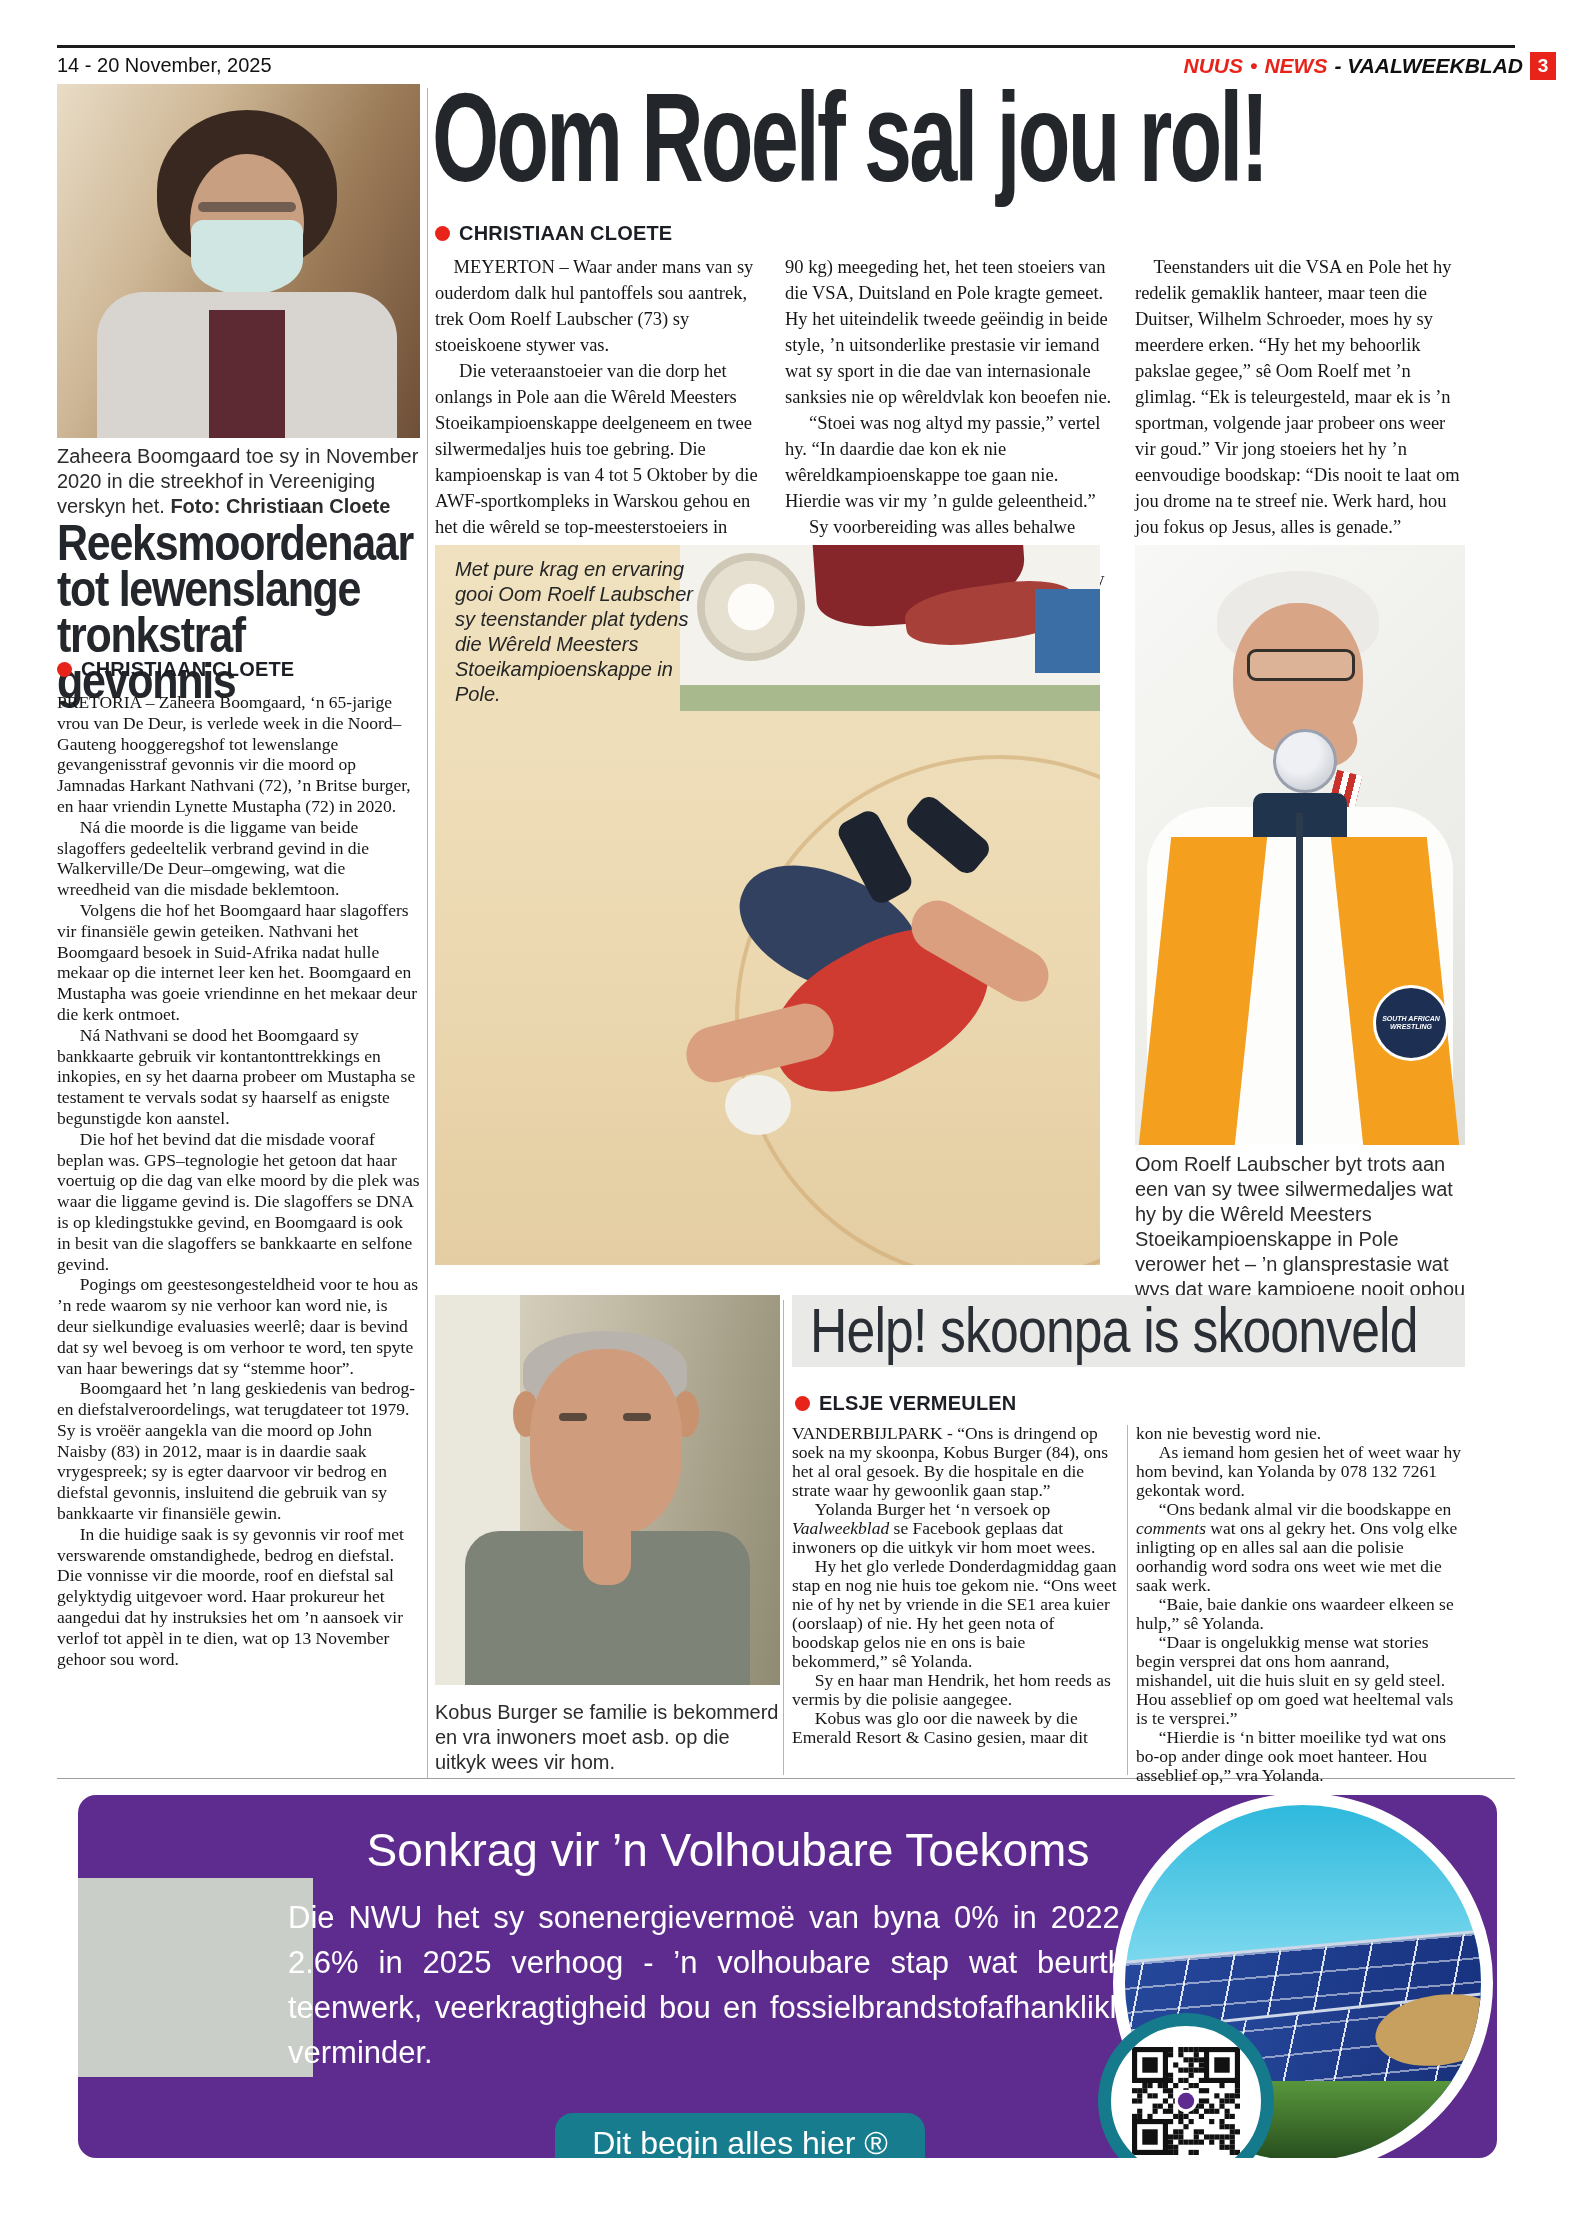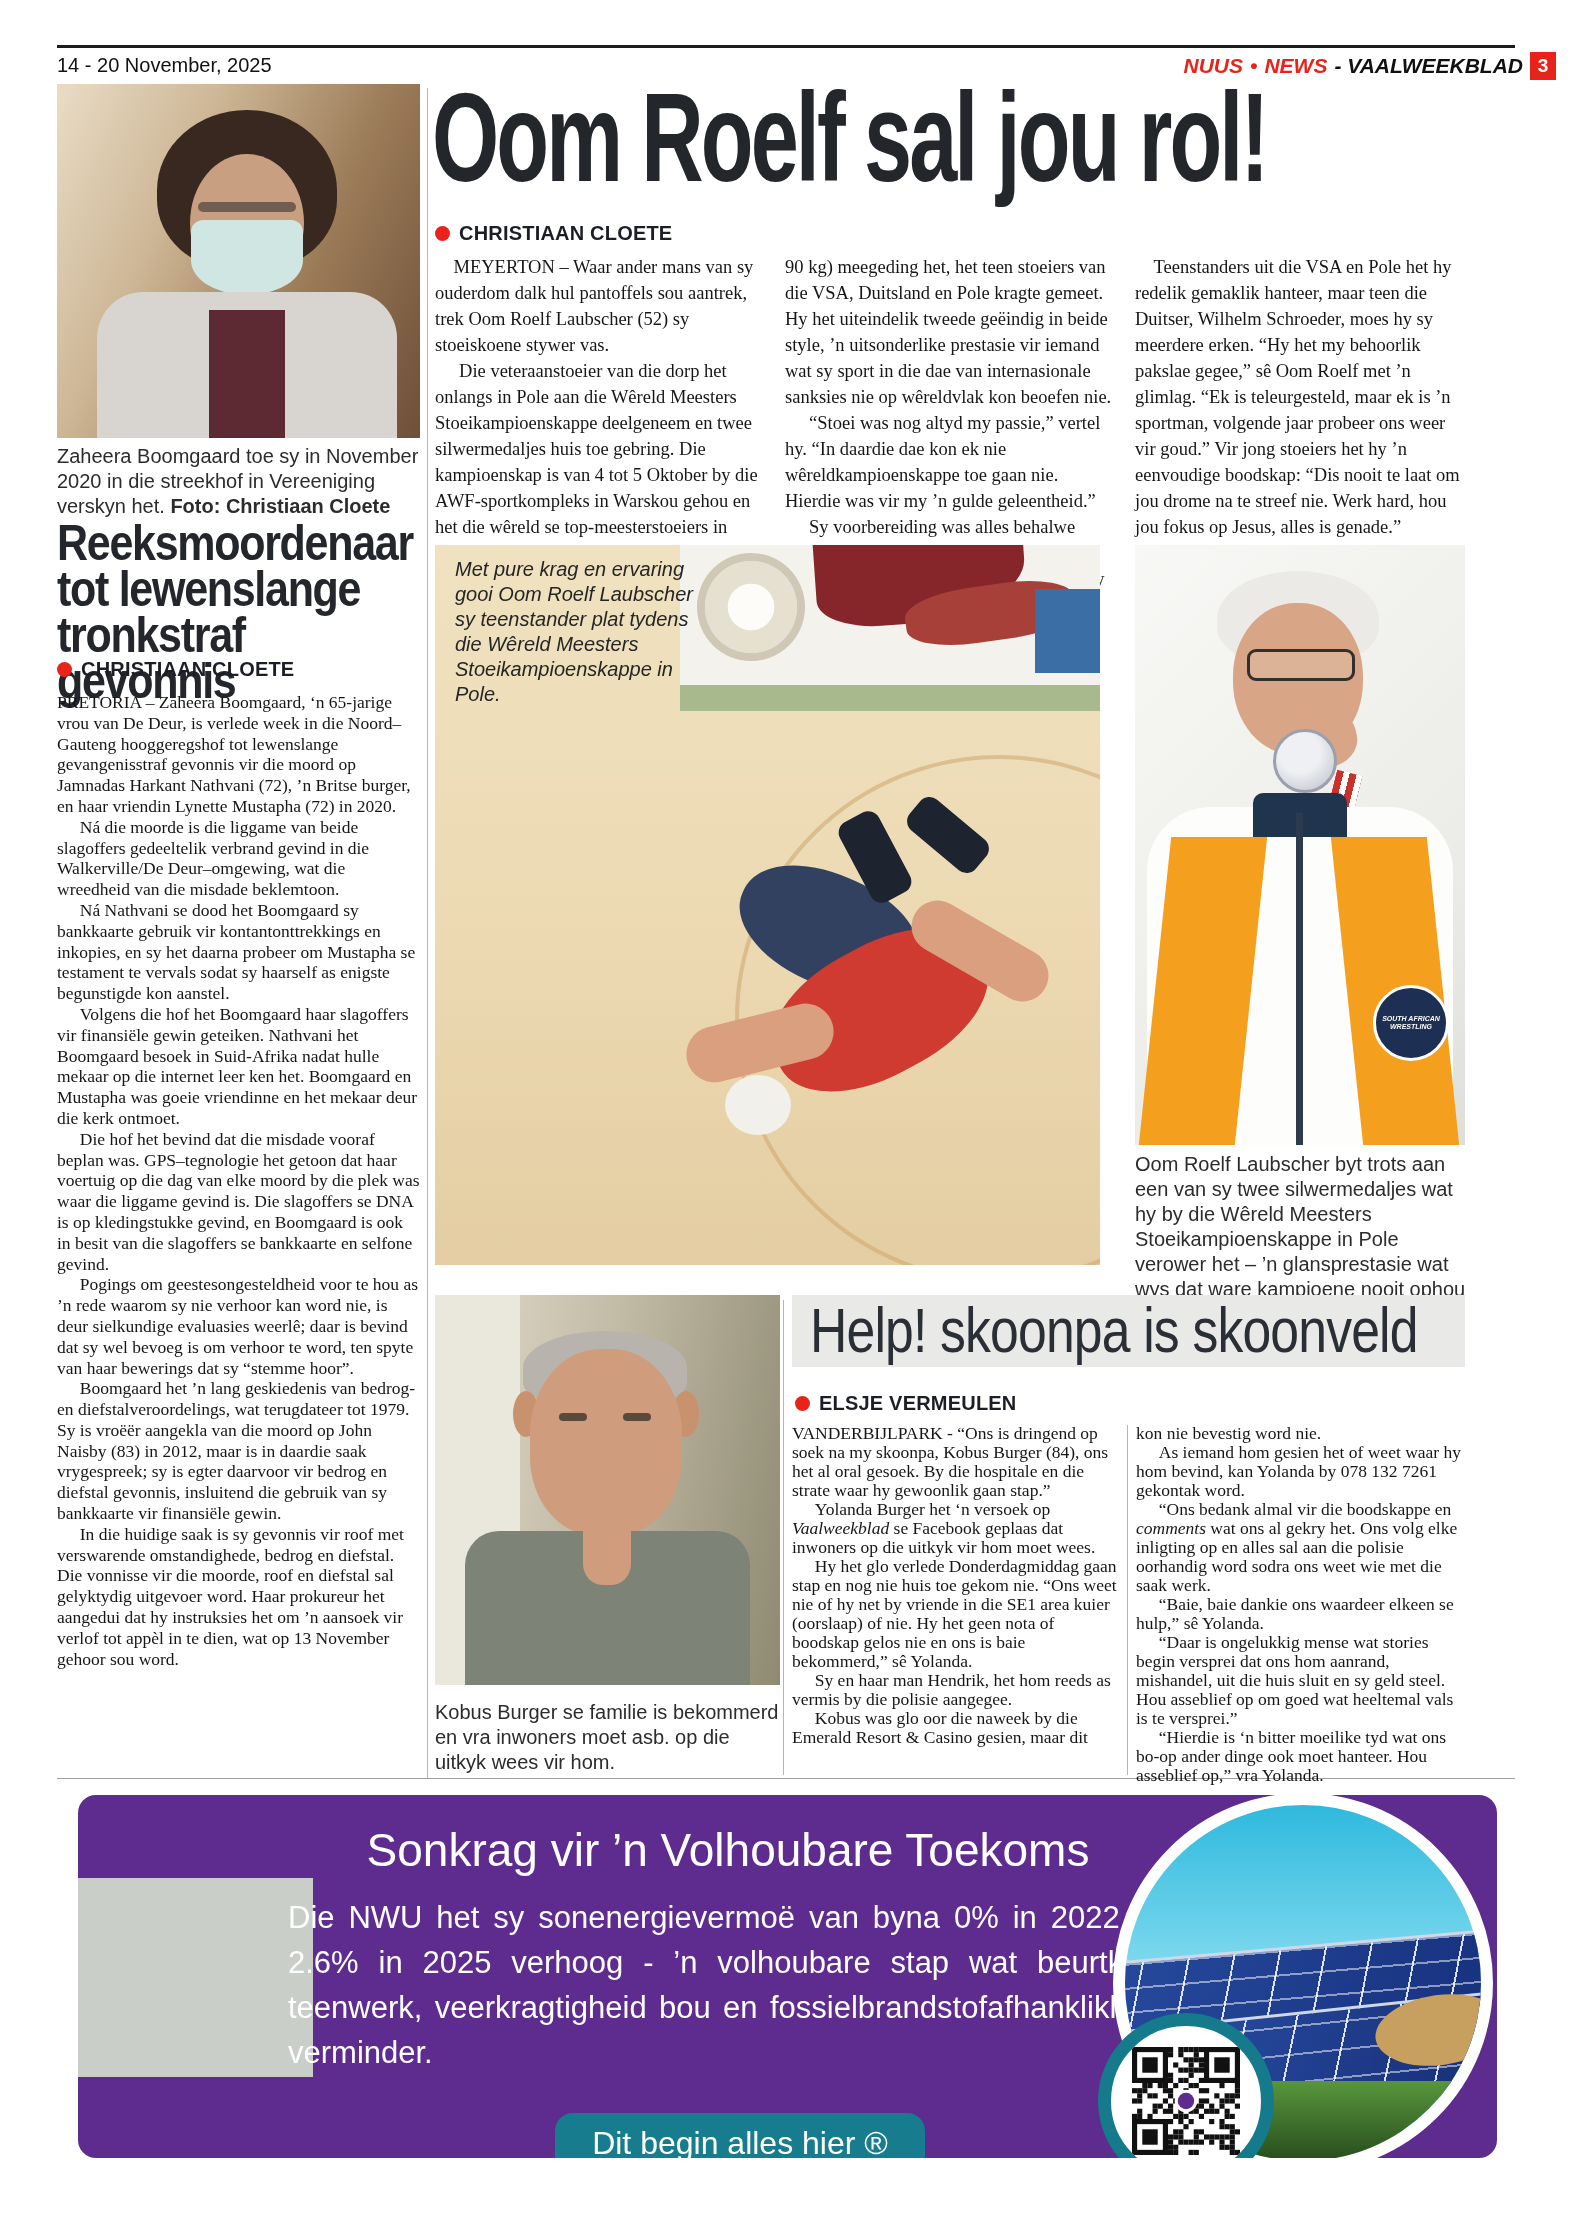--- a/index.html
+++ b/index.html
@@ -69,21 +69,21 @@
   <div class="abs rule-v" style="left:783px;top:1300px;height:475px;"></div>
   <div class="abs rule-v" style="left:1127px;top:1425px;height:350px;"></div>
   <div class="abs rule-h" style="left:57px;top:1778px;width:1458px;"></div>
 
   <h1 class="abs h1" style="left:432px;top:74px;">Oom Roelf sal jou rol!</h1>
   <div class="abs byline" style="left:435px;top:222px;">
     <span class="dot"></span>
     <span>CHRISTIAAN CLOETE</span>
   </div>
   <div class="abs serif a1" style="left:435px;top:254px;width:330px;">
-      <p> MEYERTON – Waar ander mans van sy ouderdom dalk hul pantoffels sou aantrek, trek Oom Roelf Laubscher (52) sy stoeiskoene stywer vas.</p>
+      <p> MEYERTON – Waar ander mans van sy ouderdom dalk hul pantoffels sou aantrek, trek Oom Roelf Laubscher (73) sy stoeiskoene stywer vas.</p>
       <p>Die veteraanstoeier van die dorp het onlangs in Pole aan die Wêreld Meesters Stoeikampioenskappe deelgeneem en twee silwermedaljes huis toe gebring. Die kampioenskap is van 4 tot 5 Oktober by die AWF-sportkompleks in Warskou gehou en het die wêreld se top-meesterstoeiers in beide Grieks-Romeinse en Vrystyl bymekaar gebring. Laubscher, wat in Kategorie G (80–</p>
     </div>
   <div class="abs serif a1" style="left:785px;top:254px;width:328px;">
       <p>90 kg) meegeding het, het teen stoeiers van die VSA, Duitsland en Pole kragte gemeet. Hy het uiteindelik tweede geëindig in beide style, ’n uitsonderlike prestasie vir iemand wat sy sport in die dae van internasionale sanksies nie op wêreldvlak kon beoefen nie.</p>
       <p>“Stoei was nog altyd my passie,” vertel hy. “In daardie dae kon ek nie wêreldkampioenskappe toe gaan nie. Hierdie was vir my ’n gulde geleentheid.”</p>
       <p>Sy voorbereiding was alles behalwe maklik. Elke week het hy oefensessies in Pretoria bygewoon, meeste Saterdae het hy die Meyerton-parkrun gehardloop, en elke oggend om vyfuur opgestaan om te oefen.</p>
     </div>
   <div class="abs serif a1" style="left:1135px;top:254px;width:330px;">
       <p> Teenstanders uit die VSA en Pole het hy redelik gemaklik hanteer, maar teen die Duitser, Wilhelm Schroeder, moes hy sy meerdere erken. “Hy het my behoorlik pakslae gegee,” sê Oom Roelf met ’n glimlag. “Ek is teleurgesteld, maar ek is ’n sportman, volgende jaar probeer ons weer vir goud.” Vir jong stoeiers het hy ’n eenvoudige boodskap: “Dis nooit te laat om jou drome na te streef nie. Werk hard, hou jou fokus op Jesus, alles is genade.”</p>
       <p>Met sy blik reeds op die Suid-Afrikaanse en Wêreldkampioenskappe van 2026, bewys Oom Roelf Laubscher dat ouderdom geen verskoning is om jou drome te laat vaar nie.</p>
@@ -99,22 +99,22 @@
   </div>
   <div class="abs caption" style="left:57px;top:444px;width:363px;">Zaheera Boomgaard toe sy in November 2020 in die streekhof in Vereeniging verskyn het. <b>Foto: Christiaan Cloete</b></div>
   <h2 class="abs h2" style="left:57px;top:520px;">Reeksmoordenaar tot lewenslange tronkstraf gevonnis</h2>
   <div class="abs byline" style="left:57px;top:658px;">
     <span class="dot"></span>
     <span>CHRISTIAAN CLOETE</span>
   </div>
   <div class="abs serif a2" style="left:57px;top:692px;width:363px;">
       <p>PRETORIA – Zaheera Boomgaard, ‘n 65-jarige vrou van De Deur, is verlede week in die Noord–Gauteng hooggeregshof tot lewenslange gevangenisstraf gevonnis vir die moord op Jamnadas Harkant Nathvani (72), ’n Britse burger, en haar vriendin Lynette Mustapha (72) in 2020.</p>
       <p>Ná die moorde is die liggame van beide slagoffers gedeeltelik verbrand gevind in die Walkerville/De Deur–omgewing, wat die wreedheid van die misdade beklemtoon.</p>
+      <p>Volgens die hof het Boomgaard haar slagoffers vir finansiële gewin geteiken. Nathvani het Boomgaard besoek in Suid-Afrika nadat hulle mekaar op die internet leer ken het. Boomgaard en Mustapha was goeie vriendinne en het mekaar deur die kerk ontmoet.</p>
       <p>Ná Nathvani se dood het Boomgaard sy bankkaarte gebruik vir kontantonttrekkings en inkopies, en sy het daarna probeer om Mustapha se testament te vervals sodat sy haarself as enigste begunstigde kon aanstel.</p>
-      <p>Volgens die hof het Boomgaard haar slagoffers vir finansiële gewin geteiken. Nathvani het Boomgaard besoek in Suid-Afrika nadat hulle mekaar op die internet leer ken het. Boomgaard en Mustapha was goeie vriendinne en het mekaar deur die kerk ontmoet.</p>
       <p>Die hof het bevind dat die misdade vooraf beplan was. GPS–tegnologie het getoon dat haar voertuig op die dag van elke moord by die plek was waar die liggame gevind is. Die slagoffers se DNA is op kledingstukke gevind, en Boomgaard is ook in besit van die slagoffers se bankkaarte en selfone gevind.</p>
       <p>Pogings om geestesongesteldheid voor te hou as ’n rede waarom sy nie verhoor kan word nie, is deur sielkundige evaluasies weerlê; daar is bevind dat sy wel bevoeg is om verhoor te word, ten spyte van haar bewerings dat sy “stemme hoor”.</p>
       <p>Boomgaard het ’n lang geskiedenis van bedrog- en diefstalveroordelings, wat terugdateer tot 1979. Sy is vroëër aangekla van die moord op John Naisby (83) in 2012, maar is in daardie saak vrygespreek; sy is egter daarvoor vir bedrog en diefstal gevonnis, insluitend die gebruik van sy bankkaarte vir finansiële gewin.</p>
       <p>In die huidige saak is sy gevonnis vir roof met verswarende omstandighede, bedrog en diefstal. Die vonnisse vir die moorde, roof en diefstal sal gelyktydig uitgevoer word. Haar prokureur het aangedui dat hy instruksies het om ’n aansoek vir verlof tot appèl in te dien, wat op 13 November gehoor sou word.</p>
     </div>
 
   <div class="ph" style="left:435px;top:545px;width:665px;height:720px;background:linear-gradient(180deg,#f0e2c0 0%,#ecd9b2 55%,#e4cda2 100%);">
     <div class="abs" style="left:245px;top:0;width:420px;height:140px;background:#f4f2ec;"></div>
     <div class="abs" style="left:262px;top:8px;width:108px;height:108px;border-radius:50%;background:radial-gradient(circle at 50% 50%, #fdfcf8 0 30%, #e6e0d0 31% 60%, #cfc8b6 61% 100%);"></div>
     <div class="abs" style="left:380px;top:-18px;width:210px;height:96px;background:#86262a;border-radius:0 0 60% 30%;transform:rotate(-4deg);"></div>

